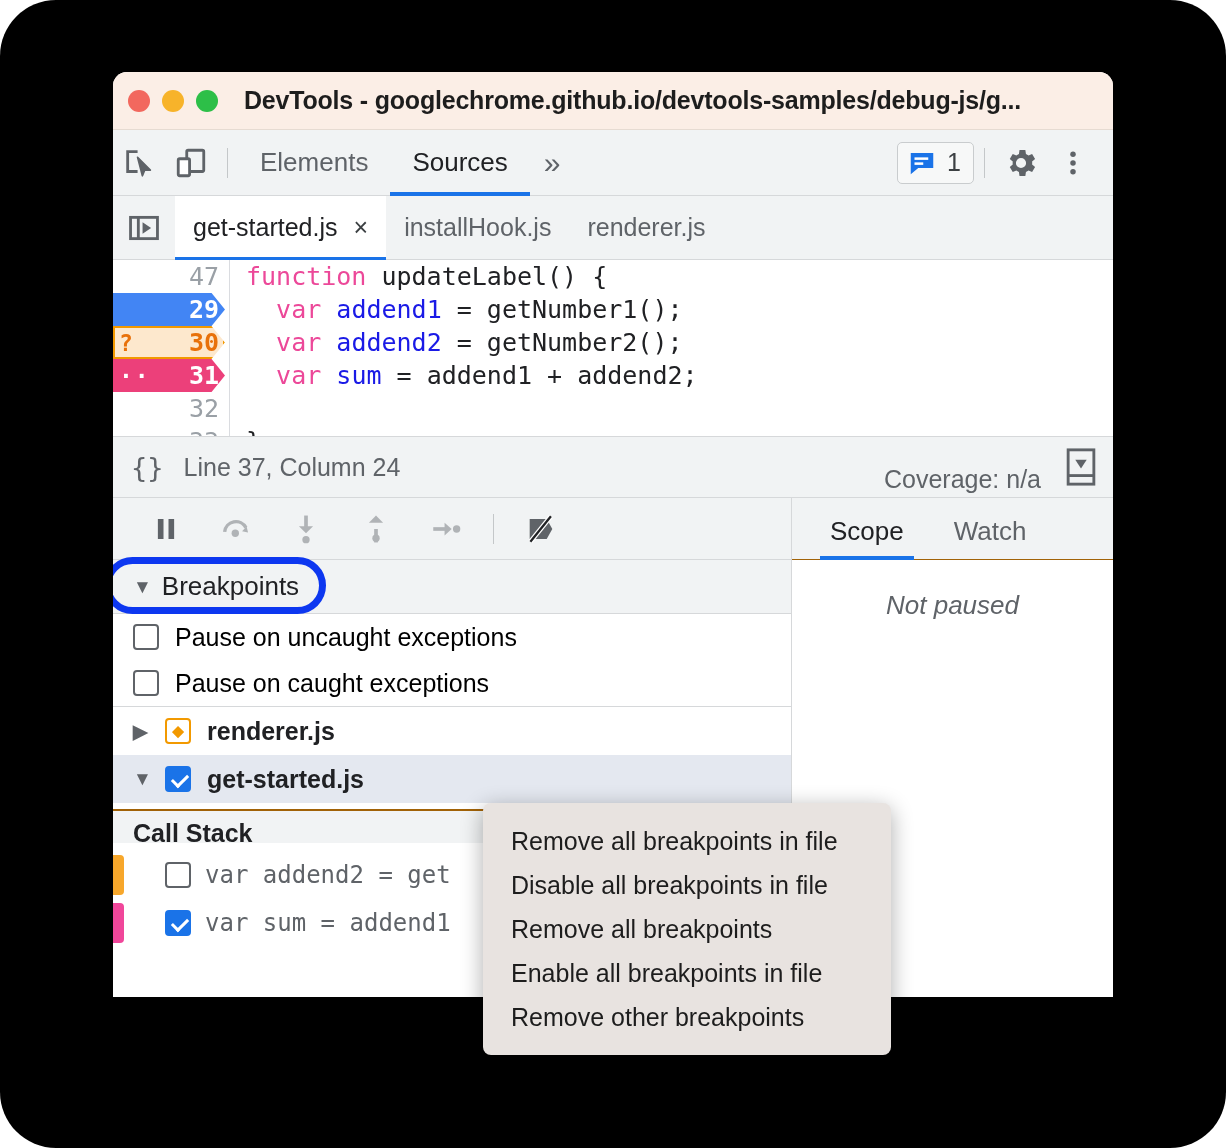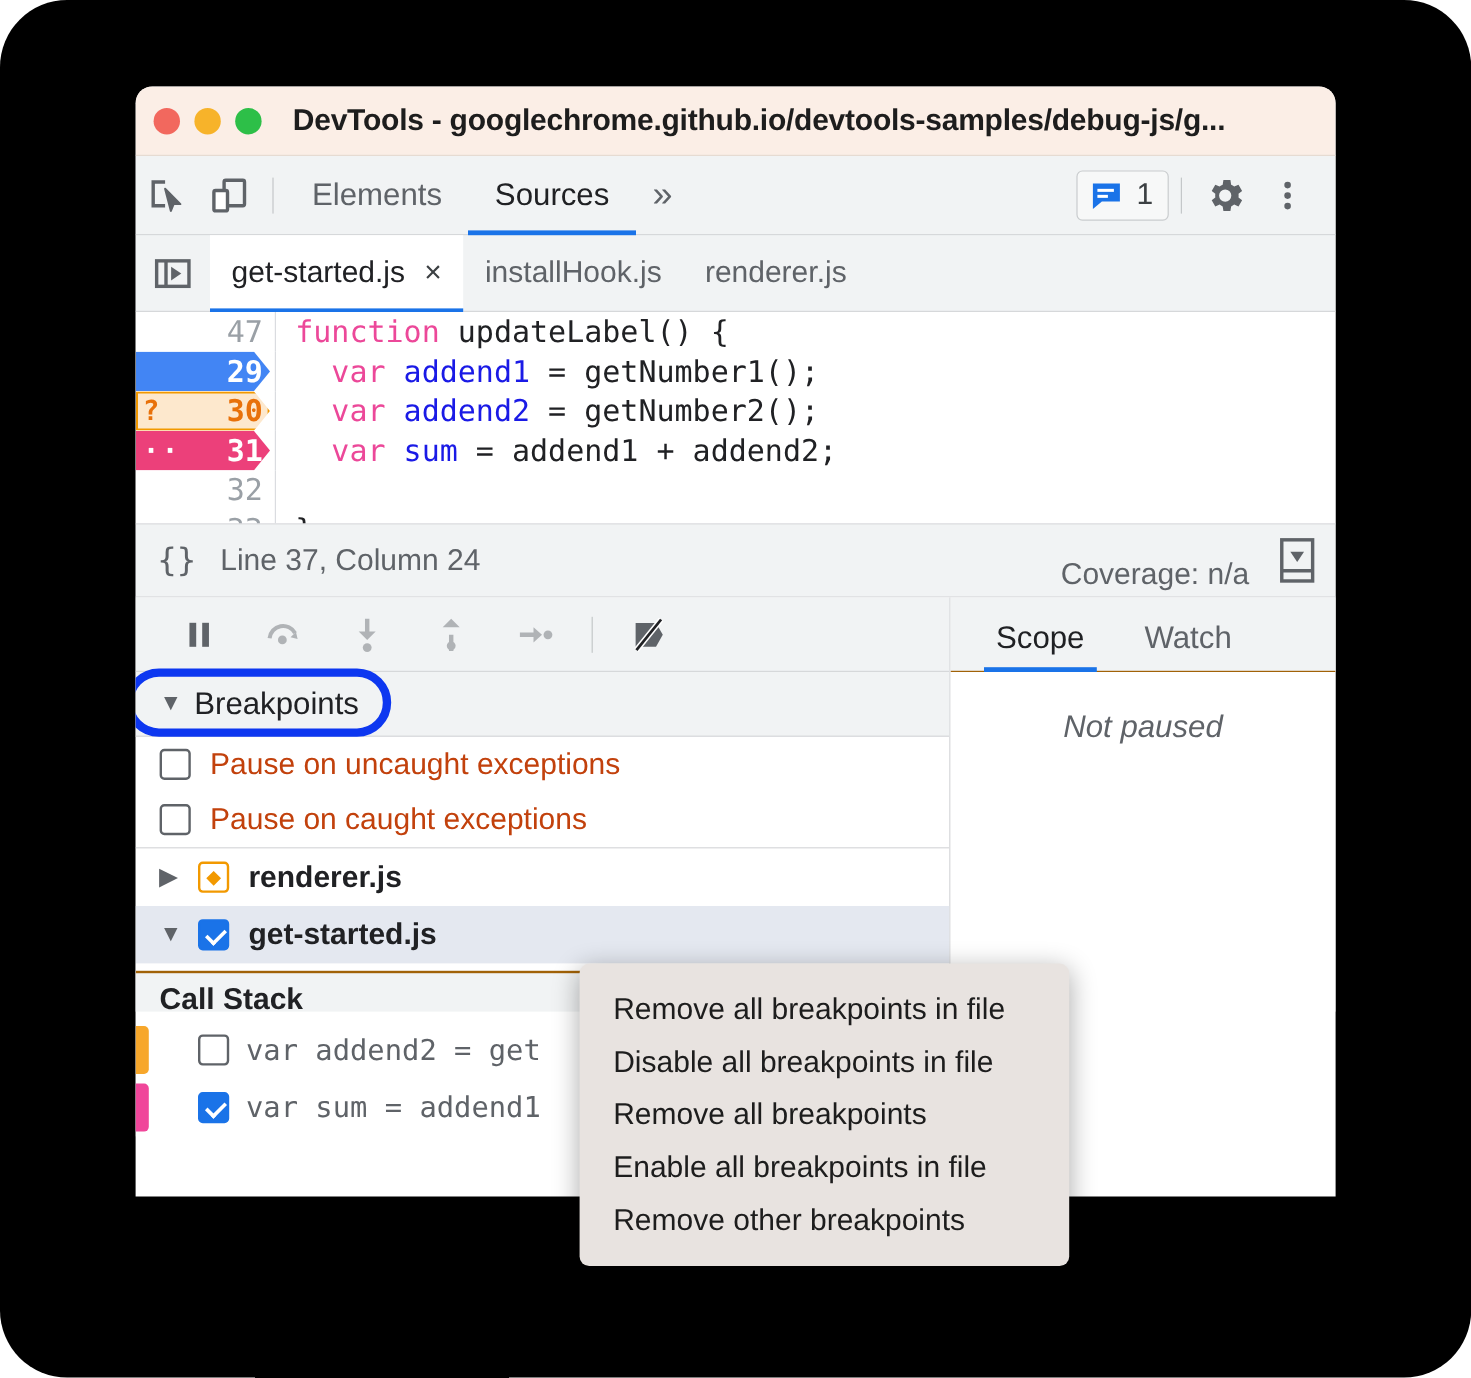--- a/index.html
+++ b/index.html
@@ -237,21 +237,21 @@
     border-radius: 30px;
     pointer-events: none;
     z-index: 30;
   }
 
   .pause-row {
     height: 46px;
     display: flex; align-items: center;
     padding-left: 20px;
     font-size: 25px;
-    color: #c2410c;
+    color: #000000;
   }
   .cb {
     width: 26px; height: 26px;
     border: 2px solid #5f6368;
     border-radius: 4px;
     margin-right: 16px;
     background: #fff;
     flex: none;
   }
   .cb.checked {

